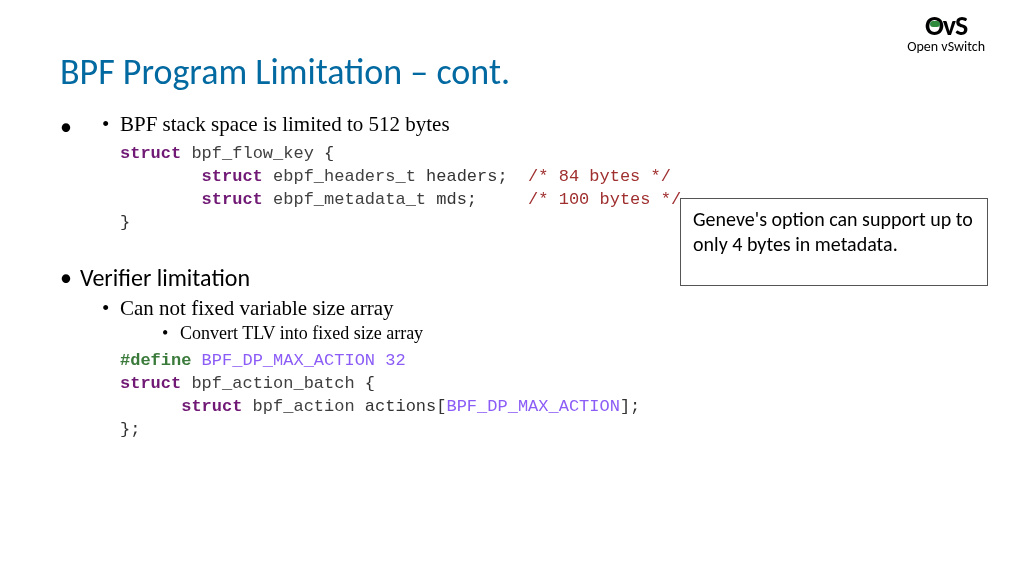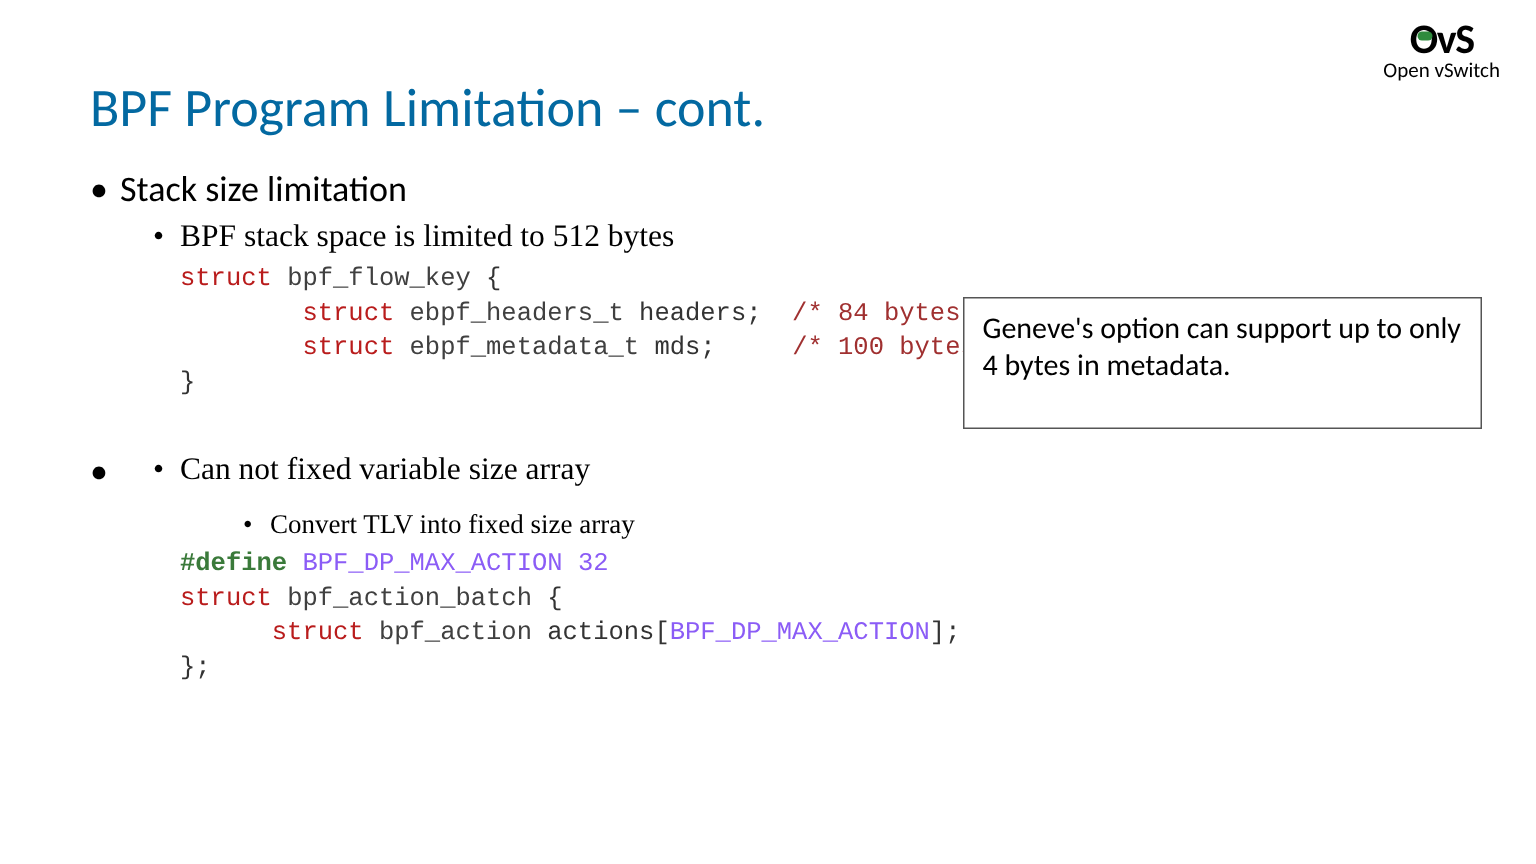--- a/index.html
+++ b/index.html
@@ -8,21 +8,21 @@
     height: 576px;
     background: #fff;
     font-family: Calibri, "Segoe UI", Arial, sans-serif;
     color: #000;
     position: relative;
     overflow: hidden;
   }
   .logo {
     position: absolute;
     top: 12px;
-    right: 24px;
+    right: 39px;
     text-align: center;
   }
   .logo-mark {
     font-size: 28px;
     font-weight: 700;
     letter-spacing: -1px;
     line-height: 1;
   }
   .logo-o1 { display:inline-block; position:relative; }
   .logo-o1::after {
@@ -70,51 +70,51 @@
     position: relative;
     margin-bottom: 2px;
   }
   .lvl2 > li::before {
     content: "•";
     position: absolute;
     left: 22px;
     top: 0;
   }
   .lvl3 {
-    margin-top: 14px;
+    margin-top: 2px;
   }
   .lvl3 > li {
     font-size: 18px;
     padding-left: 60px;
     position: relative;
   }
   .lvl3 > li::before {
     content: "•";
     position: absolute;
     left: 42px;
     top: 0;
   }
   .code {
     font-family: Consolas, "Courier New", monospace;
     font-size: 17px;
     line-height: 1.35;
     margin: 6px 0 14px 60px;
     white-space: pre;
   }
-  .kw { color: #b91c1c; font-weight: 400; }
+  .kw { color: #701a75; font-weight: 700; }
   .type { color: #404040; }
   .cmt { color: #a03030; }
   .punct { color: #333; }
   .def { color: #3a7a3a; font-weight: 600; text-align: center; }
   .macro { color: #8b5cf6; }
   .callout {
     position: absolute;
     top: 198px;
     right: 36px;
-    width: 346px;
+    width: 308px;
     border: 1px solid #555;
     padding: 8px 12px 28px 12px;
     font-size: 20px;
     line-height: 1.25;
     background: #fff;
   }
   .gap { height: 14px; }
 </style>
 </head>
 <body>
@@ -122,36 +122,36 @@
 <div class="logo">
   <div class="logo-mark"><span class="logo-o1">O</span>vS</div>
   <div class="logo-sub">Open vSwitch</div>
 </div>
 
 <div class="slide">
   <h1>BPF Program Limitation – cont.</h1>
 
   <ul class="lvl1">
     <li>
-      <span>Stack size limitation</span>
       <ul class="lvl2">
         <li>BPF stack space is limited to 512 bytes</li>
       </ul>
     </li>
   </ul>
 
   <div class="code"><span class="kw">struct</span><span class="type"> bpf_flow_key</span><span class="punct"> {</span>
 <span class="kw">        struct</span><span class="type"> ebpf_headers_t</span><span class="punct"> headers;  </span><span class="cmt">/* 84 bytes */</span>
 <span class="kw">        struct</span><span class="type"> ebpf_metadata_t</span><span class="punct"> mds;     </span><span class="cmt">/* 100 bytes */</span>
 <span class="punct">}</span></div>
 
   <div class="gap"></div>
 
   <ul class="lvl1">
     <li>
+      <span>Verifier limitation</span>
       <ul class="lvl2">
         <li>
           <span>Can not fixed variable size array</span>
           <ul class="lvl3">
             <li>Convert TLV into fixed size array</li>
           </ul>
         </li>
       </ul>
     </li>
   </ul>

